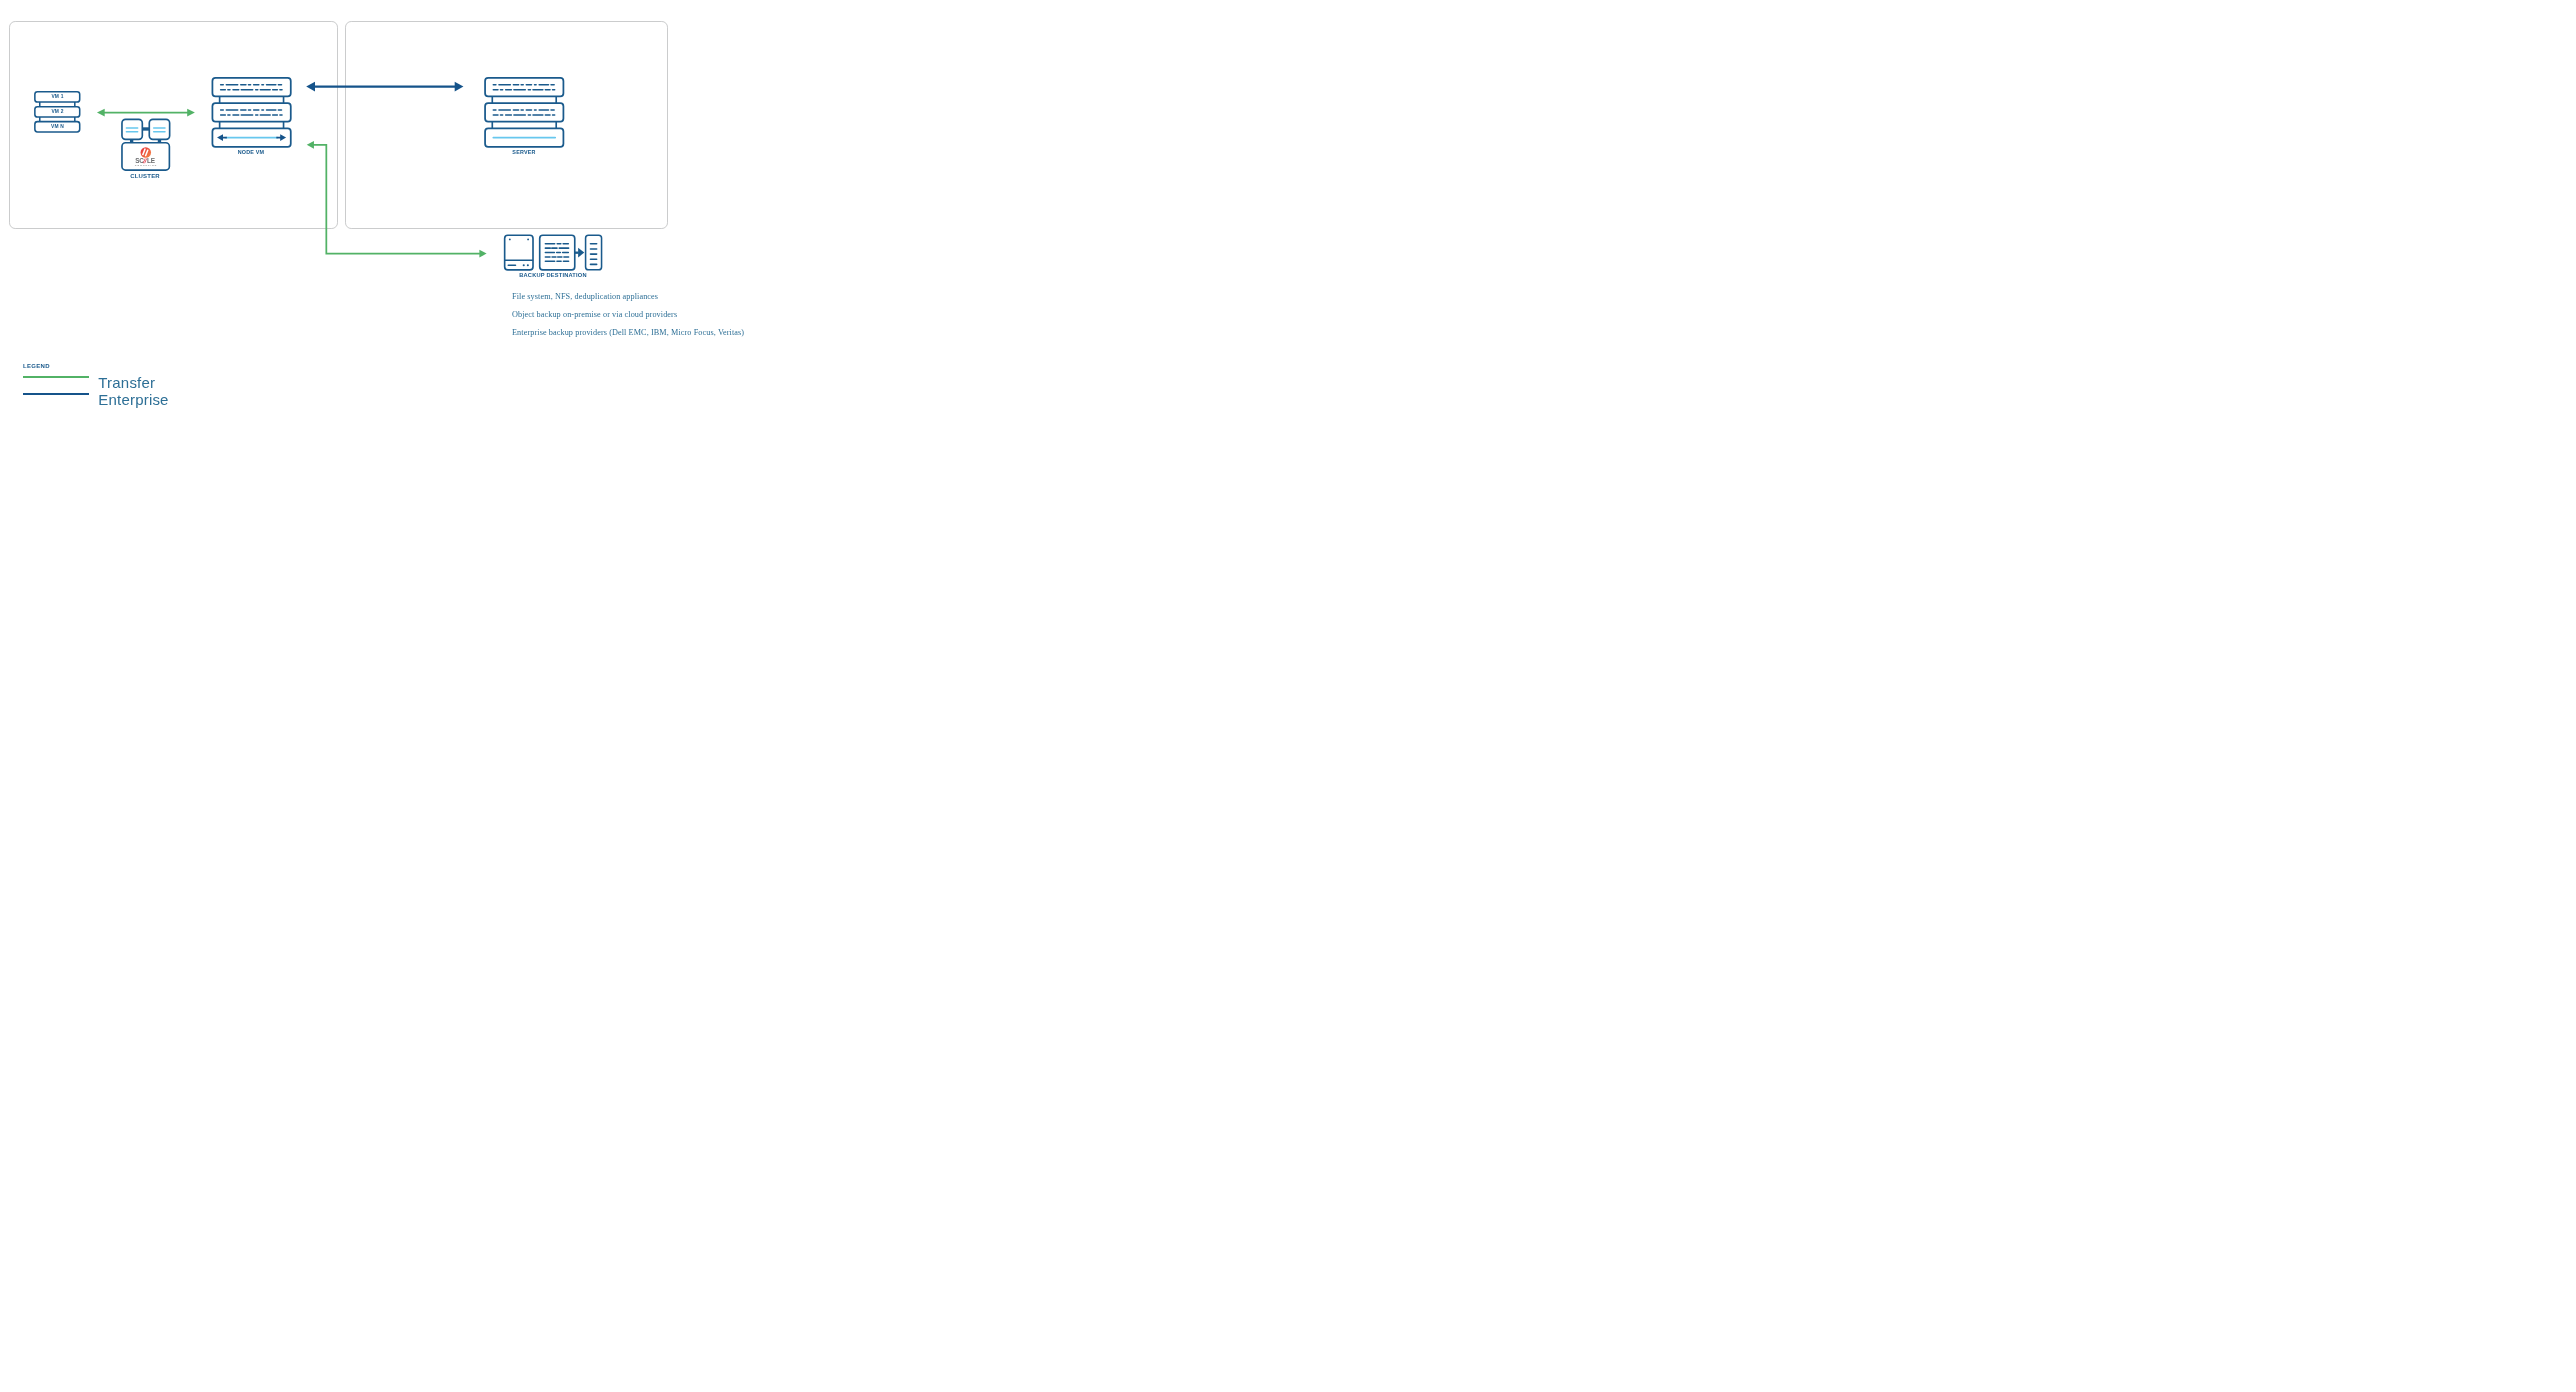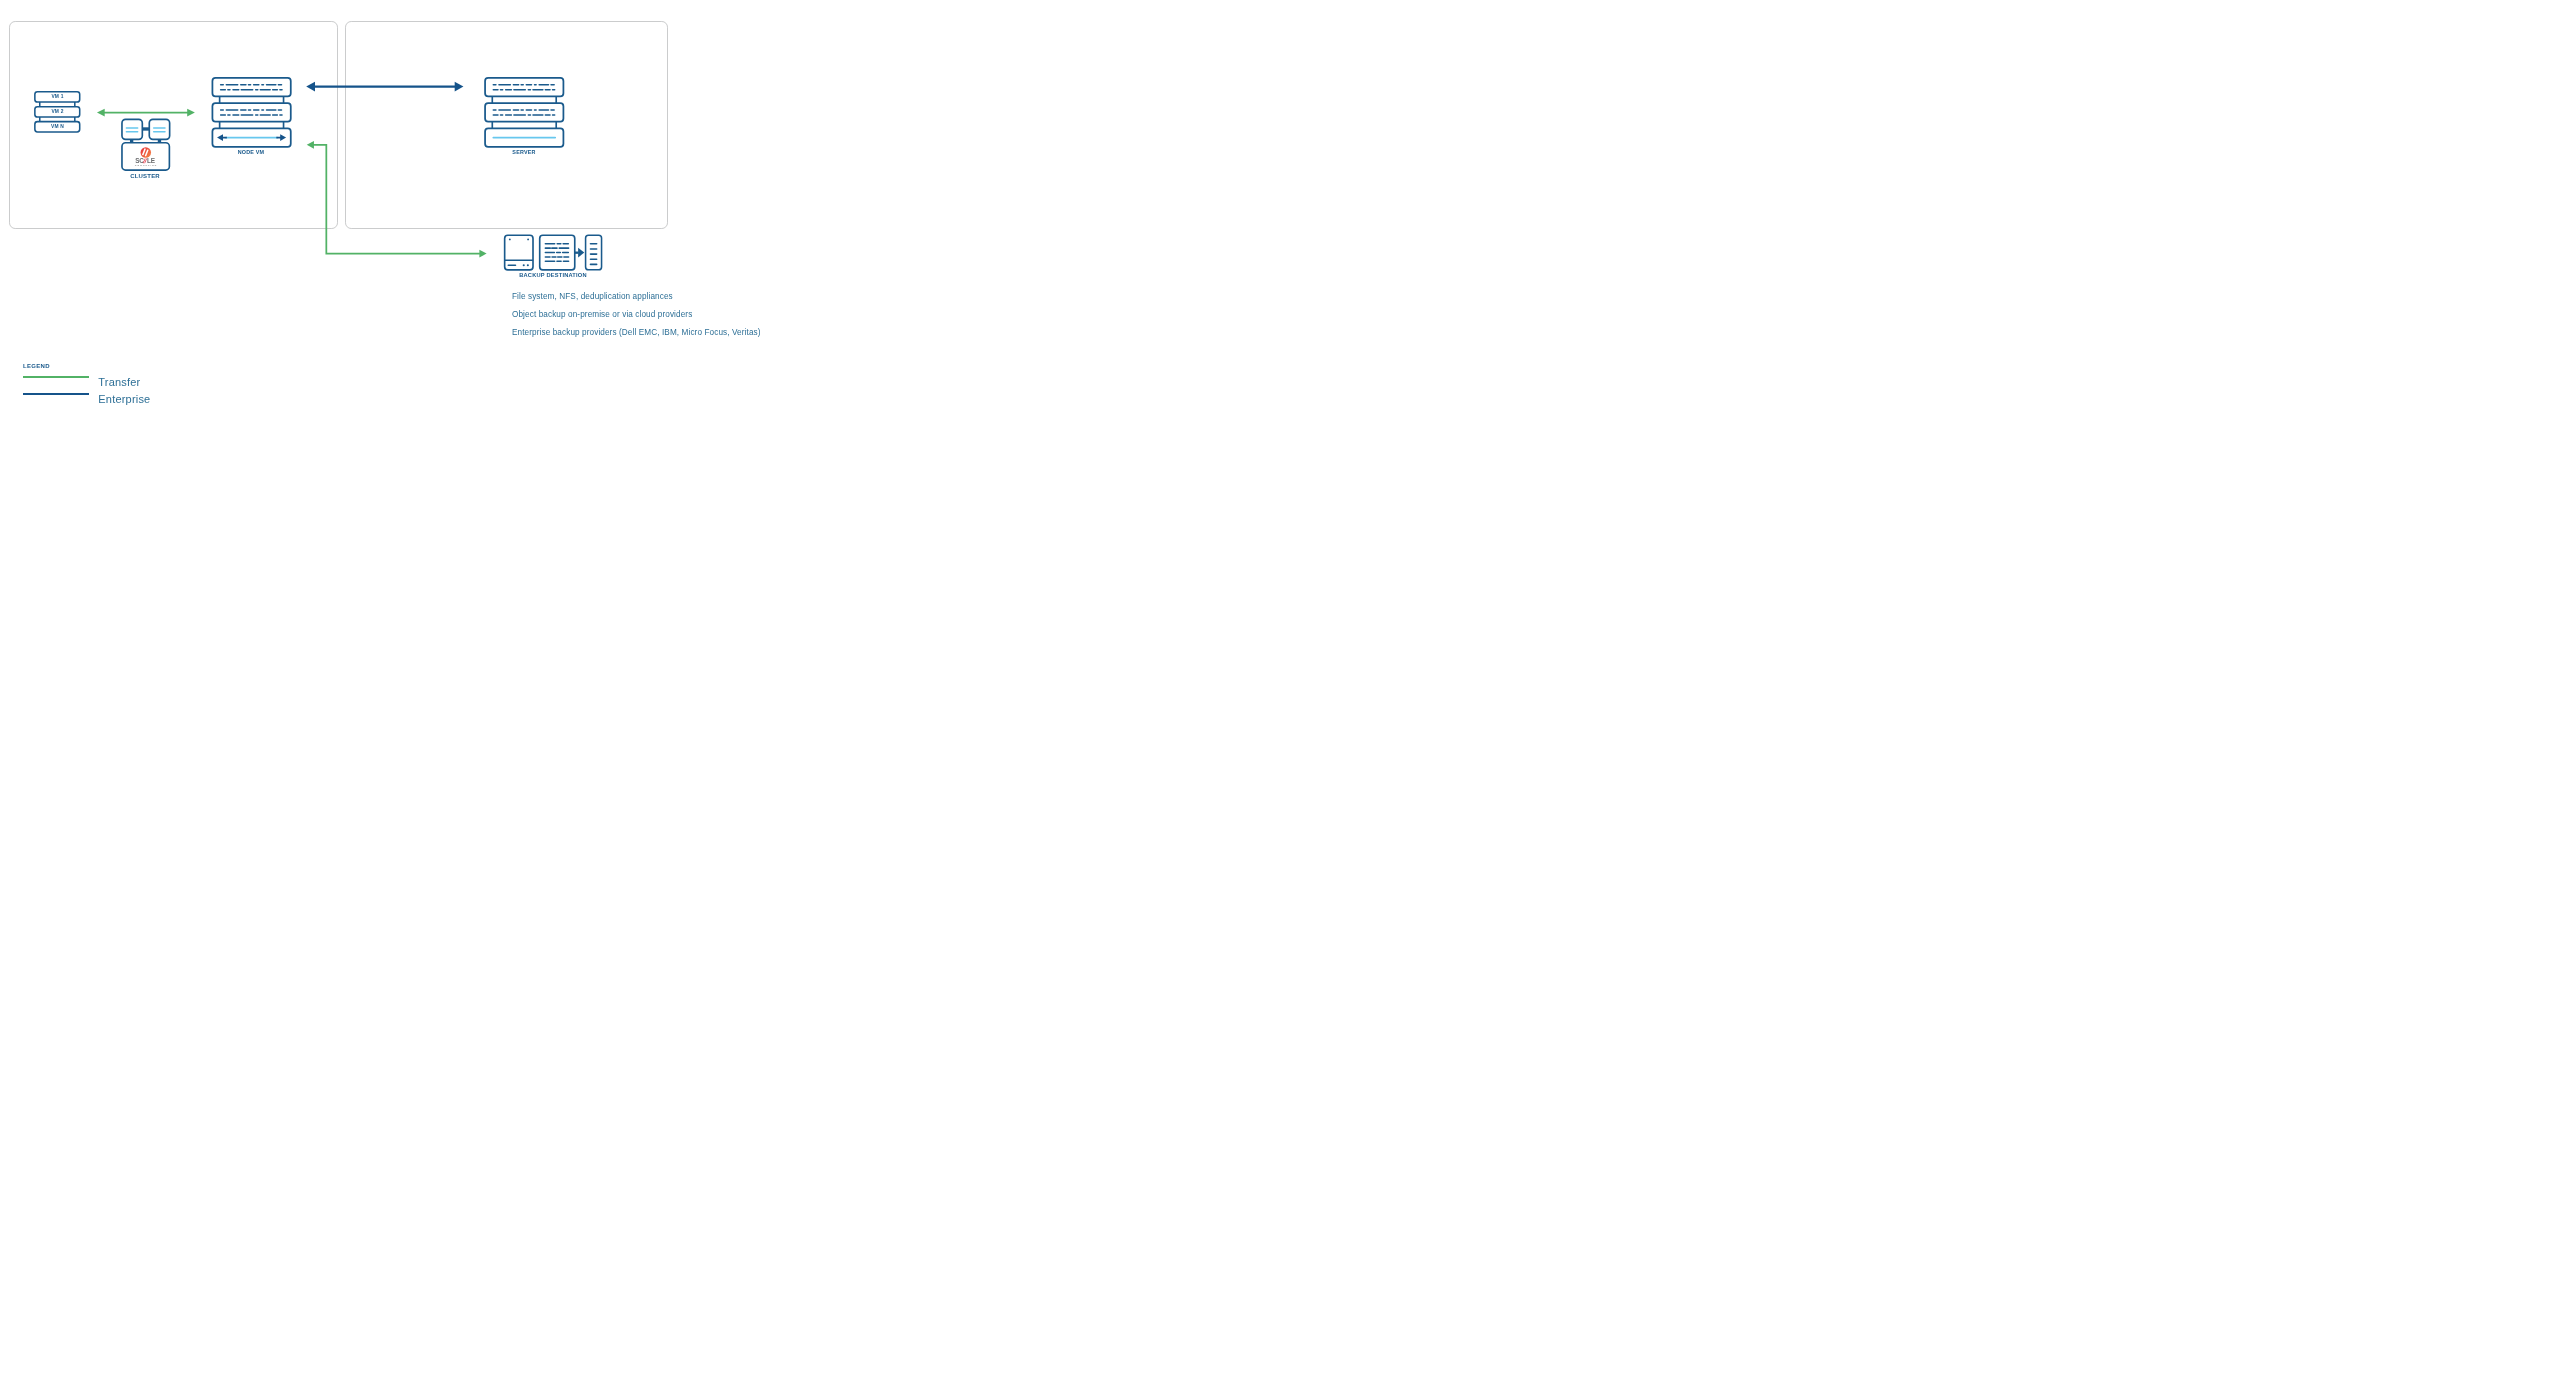--- a/index.html
+++ b/index.html
@@ -29,29 +29,29 @@
   #cluster-label{left:145px;top:173px;font-size:6px;letter-spacing:0.2px;}
   #nodevm-label{left:251px;top:149px;font-size:5.4px;letter-spacing:0.2px;}
   #server-label{left:524px;top:149px;font-size:5.4px;letter-spacing:0.2px;}
   #backup-label{left:553px;top:272px;font-size:5.7px;letter-spacing:0.2px;}
   .scale-word{position:absolute;left:145px;top:157px;transform:translateX(-50%);font-size:6.4px;
               font-weight:bold;color:var(--logo-gray,#6b6c6e);letter-spacing:-0.2px;white-space:nowrap;}
   .scale-word .slashes{color:var(--logo-red,#e6394a);display:inline-block;transform:skewX(-14deg);}
   .scale-sub{position:absolute;left:146px;top:164px;transform:translateX(-50%);font-size:2.4px;
              color:var(--logo-gray,#6b6c6e);letter-spacing:0.9px;white-space:nowrap;}
   .backup-options{position:absolute;left:512px;top:288px;color:var(--text-blue,#2d6f96);
-                  font-size:8.2px;line-height:18px;letter-spacing:0.1px;font-weight:normal;white-space:nowrap;}
+                  font-size:8.2px;line-height:18px;letter-spacing:0.1px;font-weight:normal;white-space:nowrap;font-family:Liberation Serif, serif;}
   #legend-title{left:23px;top:363px;font-size:6px;letter-spacing:0.3px;}
   .legend-row{position:absolute;left:23px;display:flex;align-items:center;}
   #legend-row-transfer{top:372px;height:9.3px;}
   #legend-row-management{top:389px;height:9.3px;}
   .legend-swatch{width:66px;height:2px;margin-right:9.3px;}
   .swatch-green{background:var(--green,#52b266);}
   .swatch-navy{background:var(--navy-dark,#15538a);height:2.3px;}
-  .legend-text{color:var(--text-blue,#2d6f96);font-size:11px;letter-spacing:0.2px;margin-top:11px;}
+  .legend-text{color:var(--text-blue,#2d6f96);font-size:15px;letter-spacing:0.2px;margin-top:11px;}
 </style>
 </head>
 <body>
 
 <div class="canvas">
 
   <div class="zone-box" id="zone-left"></div>
   <div class="zone-box" id="zone-right"></div>
 
   <svg class="diagram" viewBox="0 0 1548 811">

